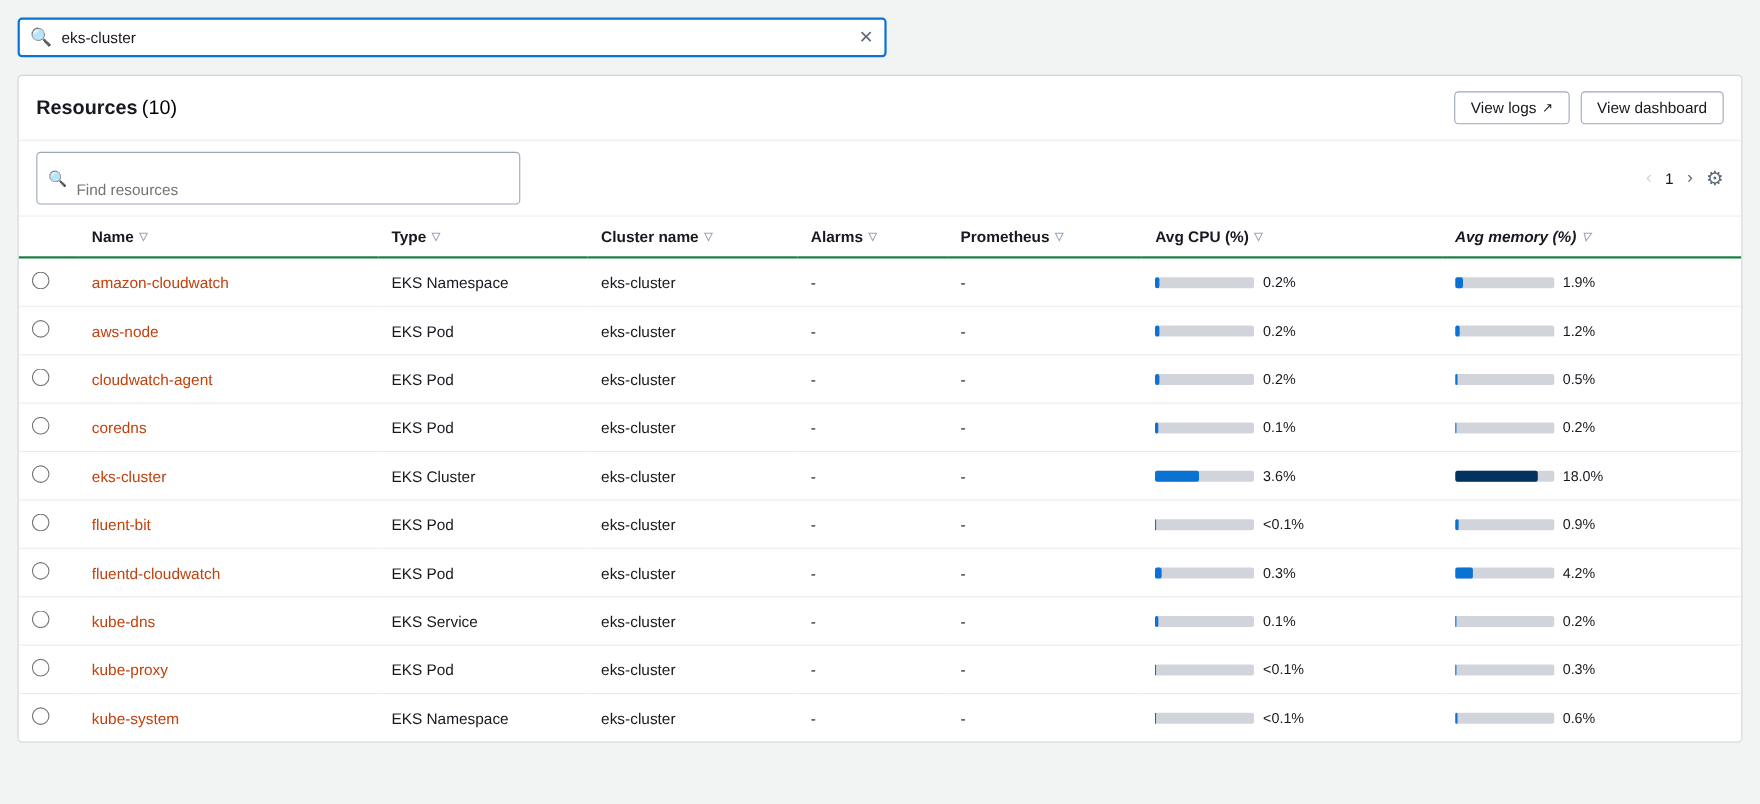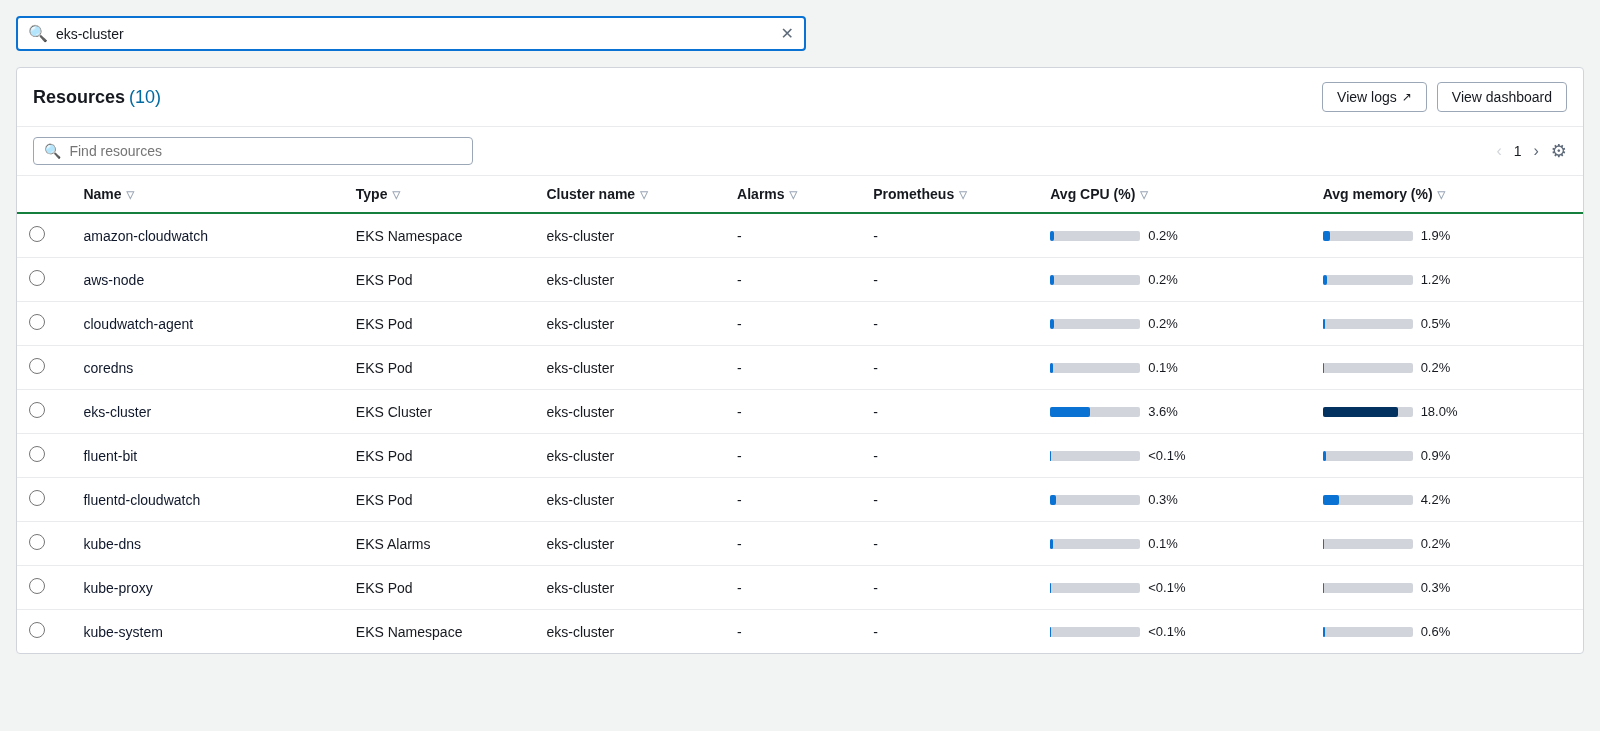--- a/index.html
+++ b/index.html
@@ -56,21 +56,21 @@
       border-bottom: 1px solid #e9ebed;
     }
     .panel-title {
       font-size: 18px;
       font-weight: 700;
       color: #16191f;
     }
     .panel-count {
       font-size: 18px;
       font-weight: 400;
-      color: #0369a1;
+      color: #000000;
     }
     .header-actions {
       display: flex;
       align-items: flex-end;
       gap: 10px;
     }
     .btn-secondary {
       border: 1px solid #9ba7b6;
       background: #fff;
       color: #16191f;
@@ -100,20 +100,21 @@
       background: #fff;
     }
     .filter-search-icon { color: #9ba7b6; margin-right: 8px; }
     .filter-search-input {
       border: none;
       outline: none;
       font-size: 14px;
       color: #be185d;
       background: transparent;
       flex: 1;
+      margin-top: 20px;
     }
     .pagination-controls {
       display: flex;
       align-items: center;
       gap: 8px;
     }
     .page-nav-btn {
       background: none;
       border: none;
       cursor: pointer;
@@ -154,33 +155,33 @@
       gap: 5px;
     }
     thead th .sort-icon { color: #9ba7b6; font-size: 10px; }
     .col-checkbox { width: 40px; }
     .col-name { width: 200px; }
     .col-type { width: 140px; }
     .col-cluster { width: 140px; }
     .col-alarms { width: 100px; }
     .col-prometheus { width: 130px; }
     .col-avg-cpu { width: 200px; text-align: right; }
-    .col-avg-mem { width: 200px; }
+    .col-avg-mem { width: 200px; font-style: italic; }
     tbody tr {
       border-bottom: 1px solid #e9ebed;
     }
     tbody tr:last-child { border-bottom: none; }
     tbody td {
       padding: 12px 12px;
       font-size: 14px;
       color: #16191f;
       vertical-align: middle;
     }
     .resource-link {
-      color: #0f172a;
+      color: #c2410c;
       cursor: pointer;
       text-decoration: none;
     }
     .dash-value { color: #16191f; }
     .bar-container {
       display: flex;
       align-items: center;
       gap: 8px;
     }
     .bar-track {
@@ -498,21 +499,21 @@
       </div>
     </td>
   </tr>
           <tr>
     <td>
       <input type="radio" name="row-select" style="">
     </td>
     <td>
       <a class="resource-link">kube-dns</a>
     </td>
-    <td>EKS Alarms</td>
+    <td>EKS Service</td>
     <td>eks-cluster</td>
     <td class="dash-value">-</td>
     <td class="dash-value">-</td>
     <td>
       <div class="bar-container">
         <div class="bar-track">
           <div class="bar-fill bar-fill-blue" style="width: 2.4px;"></div>
         </div>
         <span class="bar-value">0.1%</span>
       </div>

